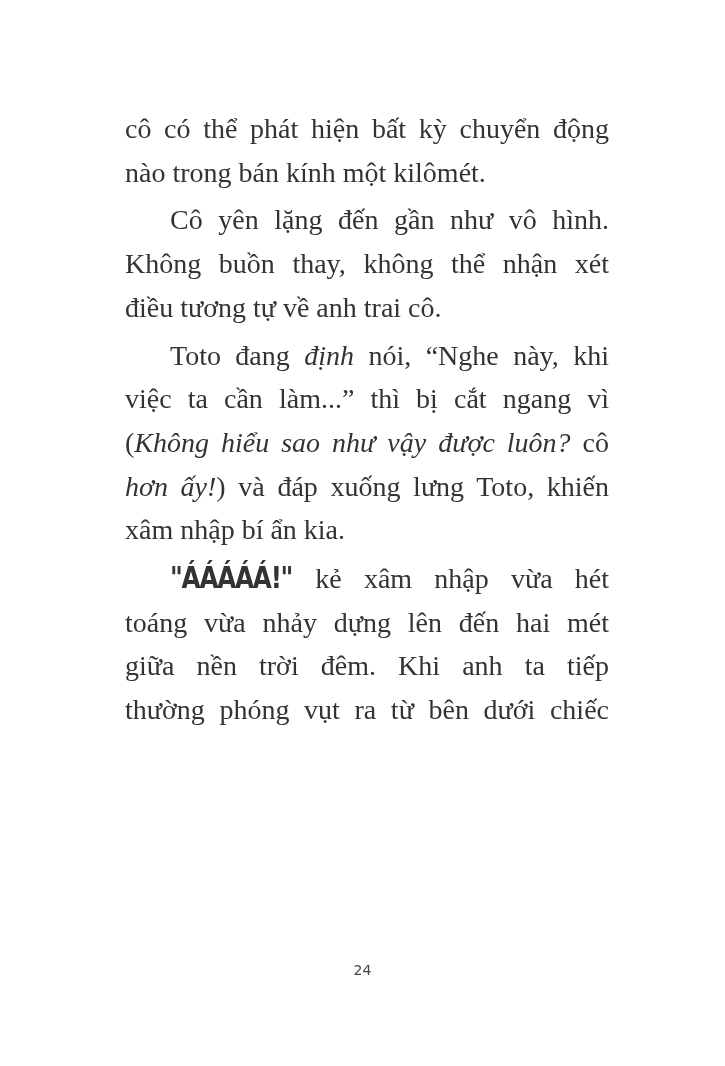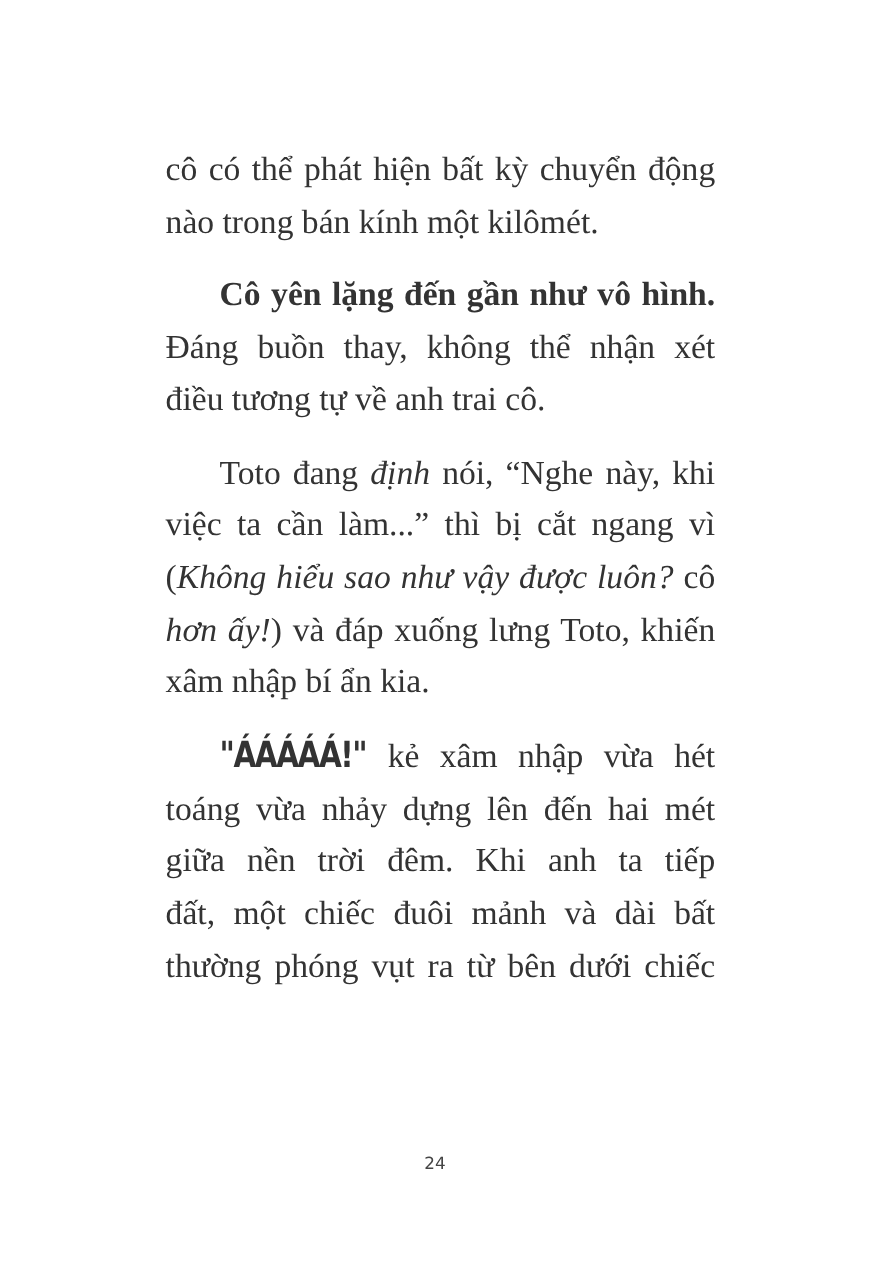--- a/index.html
+++ b/index.html
@@ -18,21 +18,21 @@
       left: 121px;
       top: 103px;
       width: 492px;
       font-family: "Liberation Serif", "DejaVu Serif", serif;
       font-size: 28px;
       line-height: 43.7px;
       color: #333333;
       text-align: justify;
     }
     .para {
-      margin: 17px;
+      margin: 4px;
       text-indent: 0;
     }
     .line {
       display: block;
       text-align: justify;
       text-align-last: justify;
       white-space: nowrap;
     }
     .line.last {
       text-align-last: left;
@@ -64,33 +64,32 @@
   </style>
 </head>
 <body>
 
 <div class="page" id="page-body">
     <div class="para">
       <span class="line"><span>cô có thể phát hiện bất kỳ chuyển động</span></span>
       <span class="line last"><span>nào trong bán kính một kilômét.</span></span>
     </div>
     <div class="para">
-      <span class="line" style="padding-left: 45px; font-weight: bold;"><span>Cô yên lặng đến gần như vô hình.</span></span>
-      <span class="line"><span>Đáng buồn thay, không thể nhận xét</span></span>
+      <span class="line" style="padding-left: 45px;"><span>Cô yên lặng đến gần như vô hình.</span></span>
+      <span class="line"><span>Không buồn thay, không thể nhận xét</span></span>
       <span class="line last"><span>điều tương tự về anh trai cô.</span></span>
     </div>
     <div class="para">
       <span class="line" style="padding-left: 45px;"><span>Toto đang </span><em>định</em><span> nói, “Nghe này, khi</span></span>
       <span class="line"><span>việc ta cần làm...” thì bị cắt ngang vì</span></span>
       <span class="line"><span>(</span><em>Không hiểu sao như vậy được luôn?</em><span> cô</span></span>
       <span class="line"><em>hơn ấy!</em><span>) và đáp xuống lưng Toto, khiến</span></span>
       <span class="line last"><span>xâm nhập bí ẩn kia.</span></span>
     </div>
     <div class="para">
       <span class="line" style="padding-left: 45px;"><strong class="shout">"ÁÁÁÁÁ!"</strong><span> kẻ xâm nhập vừa hét</span></span>
       <span class="line"><span>toáng vừa nhảy dựng lên đến hai mét</span></span>
       <span class="line"><span>giữa nền trời đêm. Khi anh ta tiếp</span></span>
-      <span class="line"><span>đất, một chiếc đuôi mảnh và dài bất</span></span>
       <span class="line"><span>thường phóng vụt ra từ bên dưới chiếc</span></span>
     </div>
   </div>
 
 <div class="page-number">24</div>
 
 </body></html>

